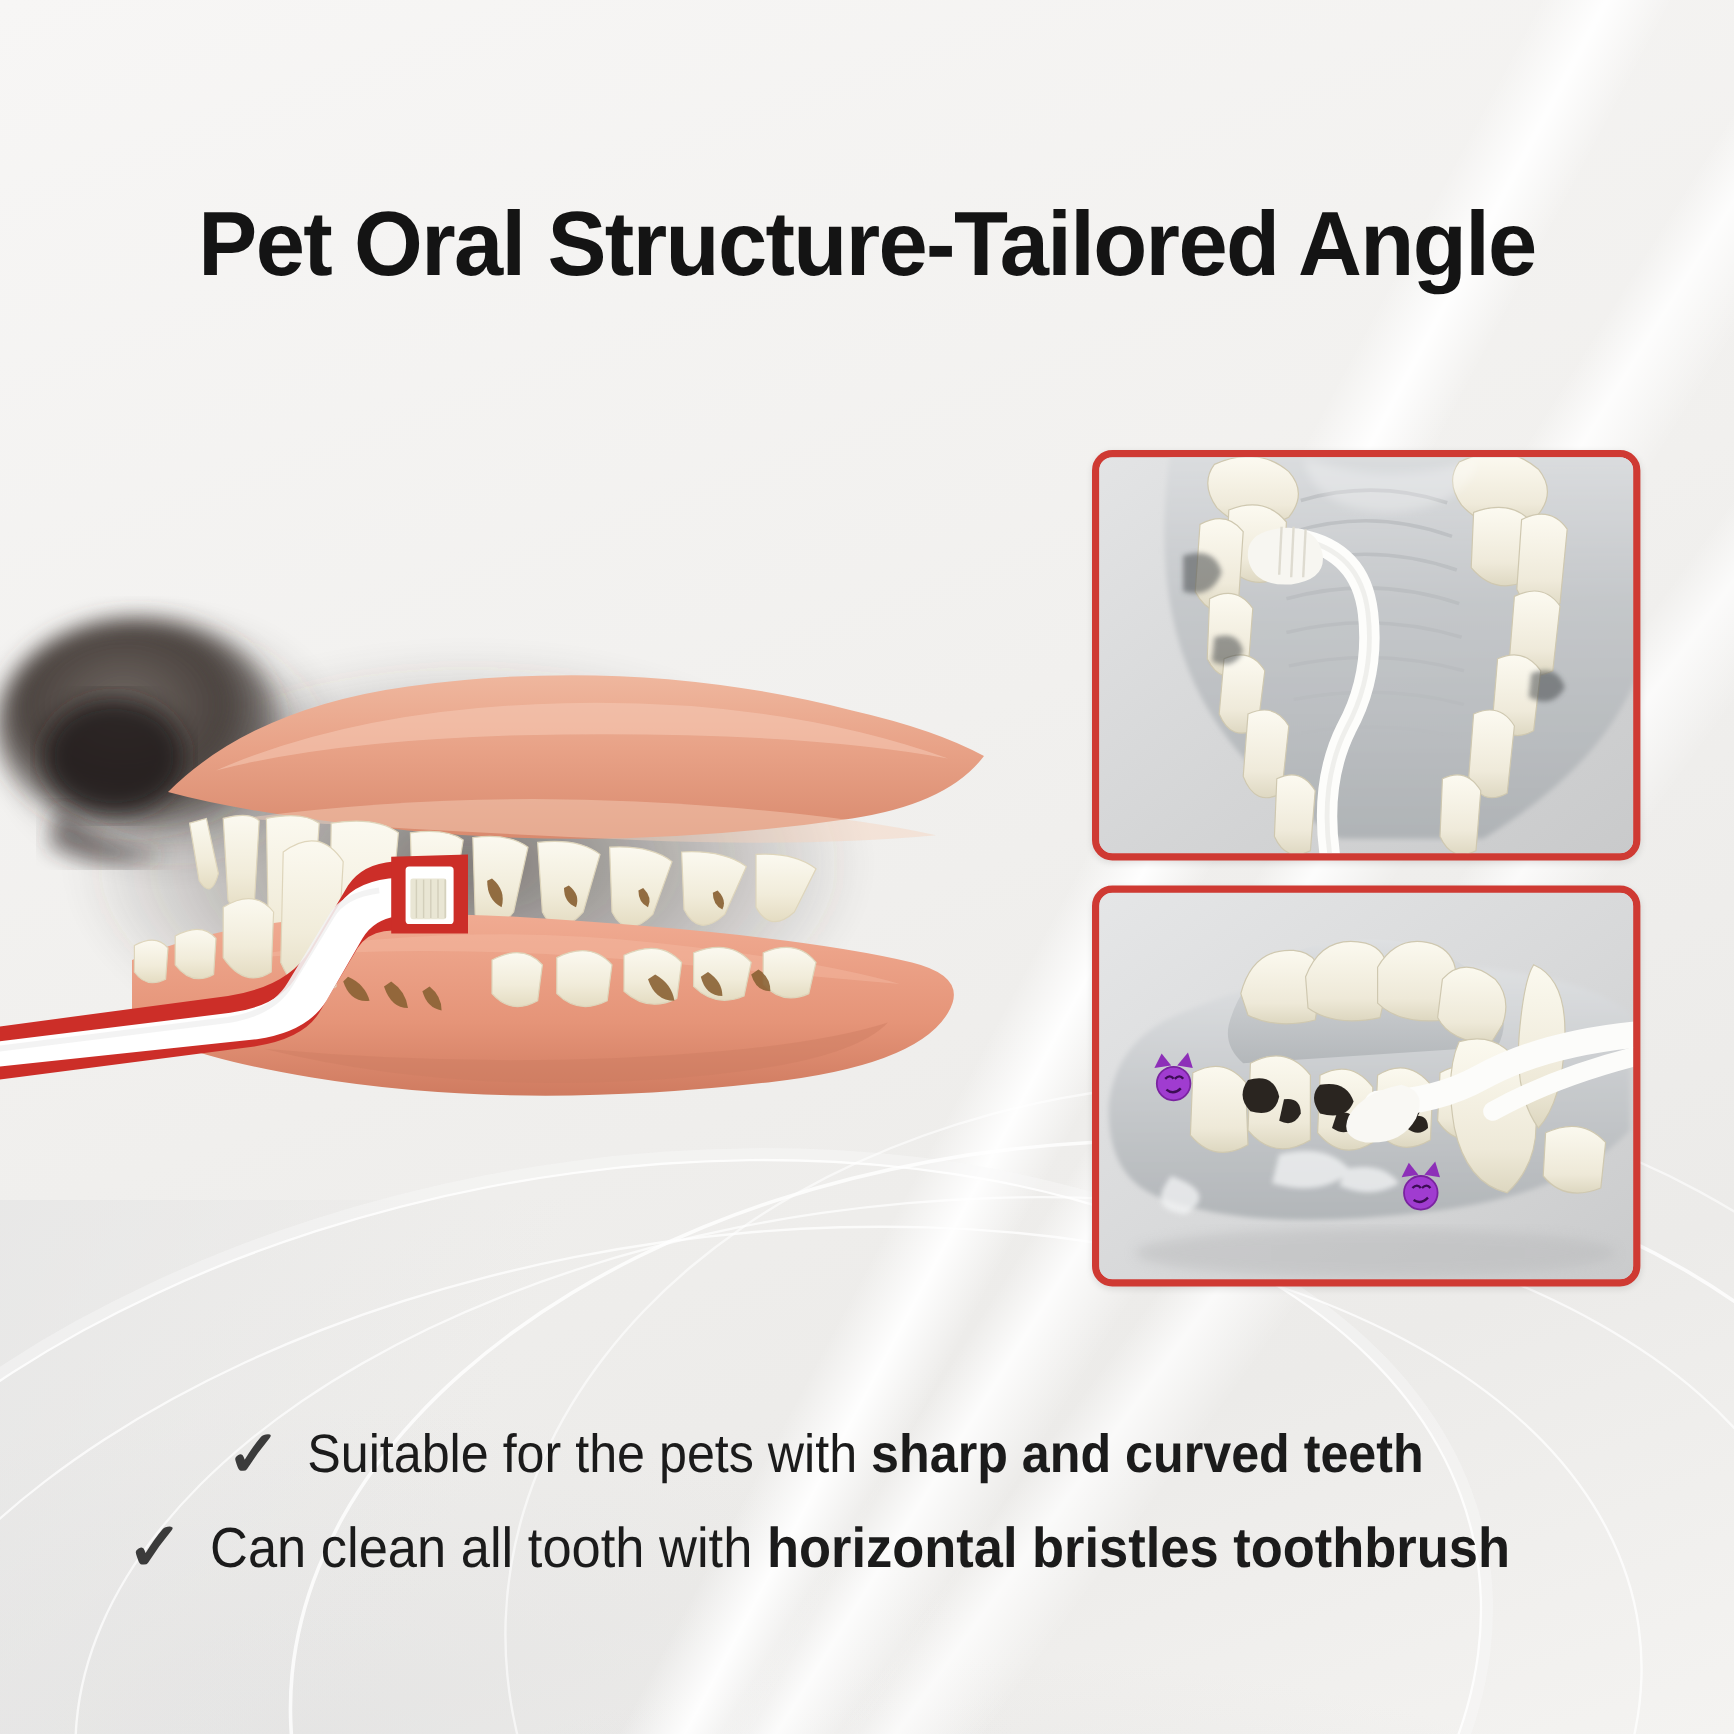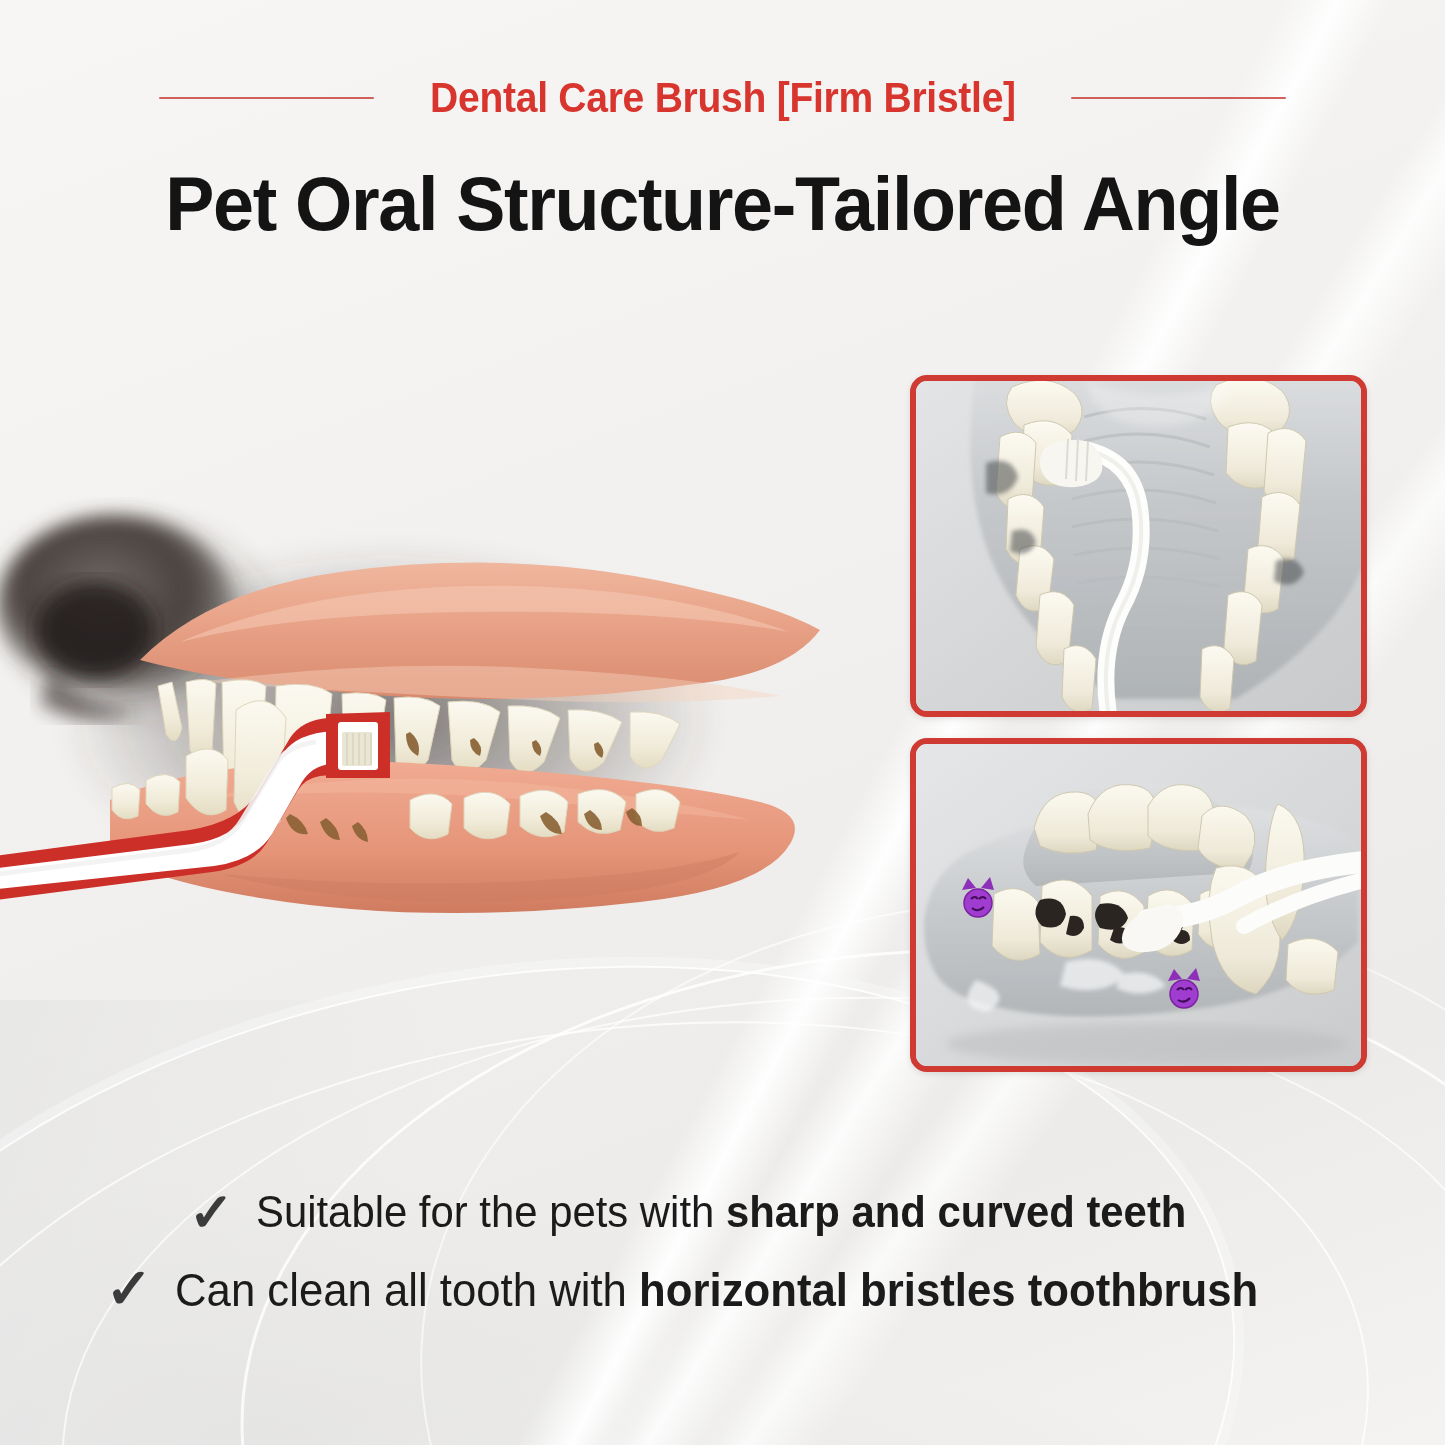--- a/index.html
+++ b/index.html
@@ -76,25 +76,20 @@
 
 <div id="page">
 
   <div class="shade-l"></div>
   <div class="swoosh sw1"></div>
   <div class="swoosh sw2"></div>
   <div class="swoosh sw3"></div>
   <div class="swoosh sw4"></div>
   <div class="swoosh sw5"></div>
 
-  <div class="eyebrow-row">
-    <div class="rule"></div>
-    <div class="eyebrow">Dental Care Brush [Firm Bristle]</div>
-    <div class="rule"></div>
-  </div>
   <div class="headline">Pet Oral Structure-Tailored Angle</div>
 
   <div id="illustration">
     <svg viewBox="0 0 850 470" xmlns="http://www.w3.org/2000/svg">
       <defs>
         <linearGradient id="gumG" x1="0" y1="0" x2="0" y2="1">
           <stop offset="0%" stop-color="#efb79e"></stop>
           <stop offset="45%" stop-color="#e8a287"></stop>
           <stop offset="100%" stop-color="#d98a6e"></stop>
         </linearGradient>

